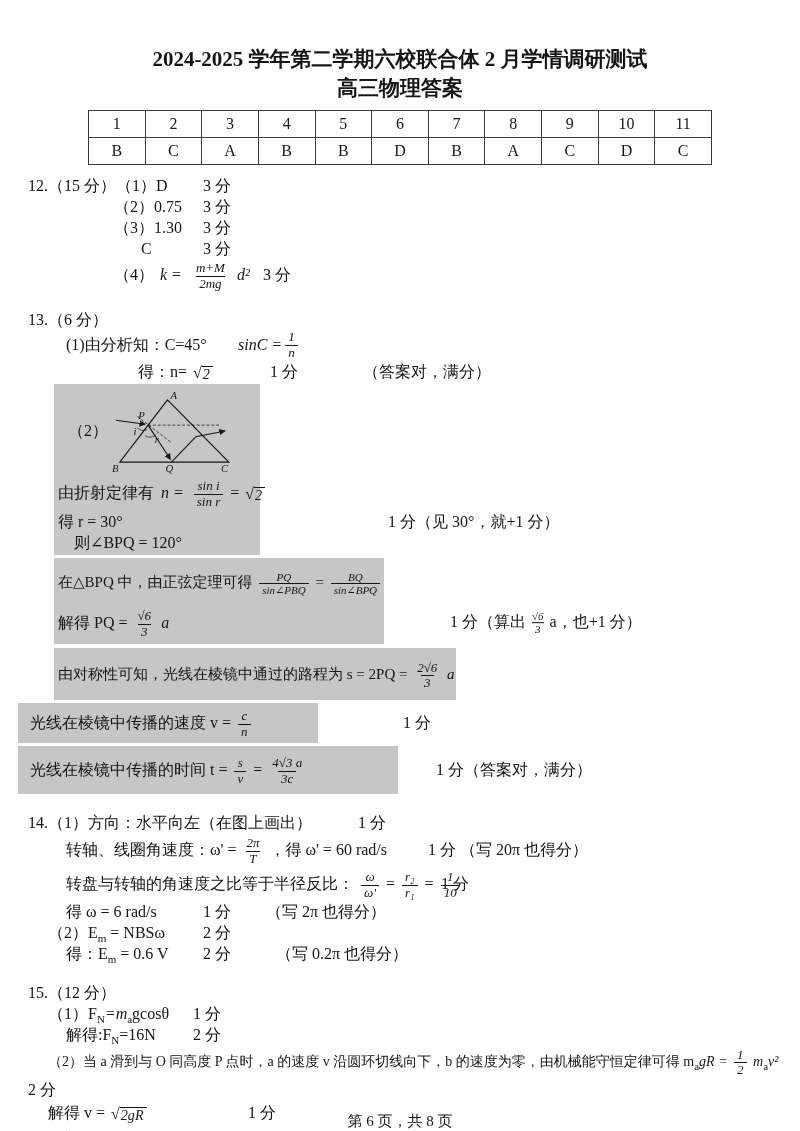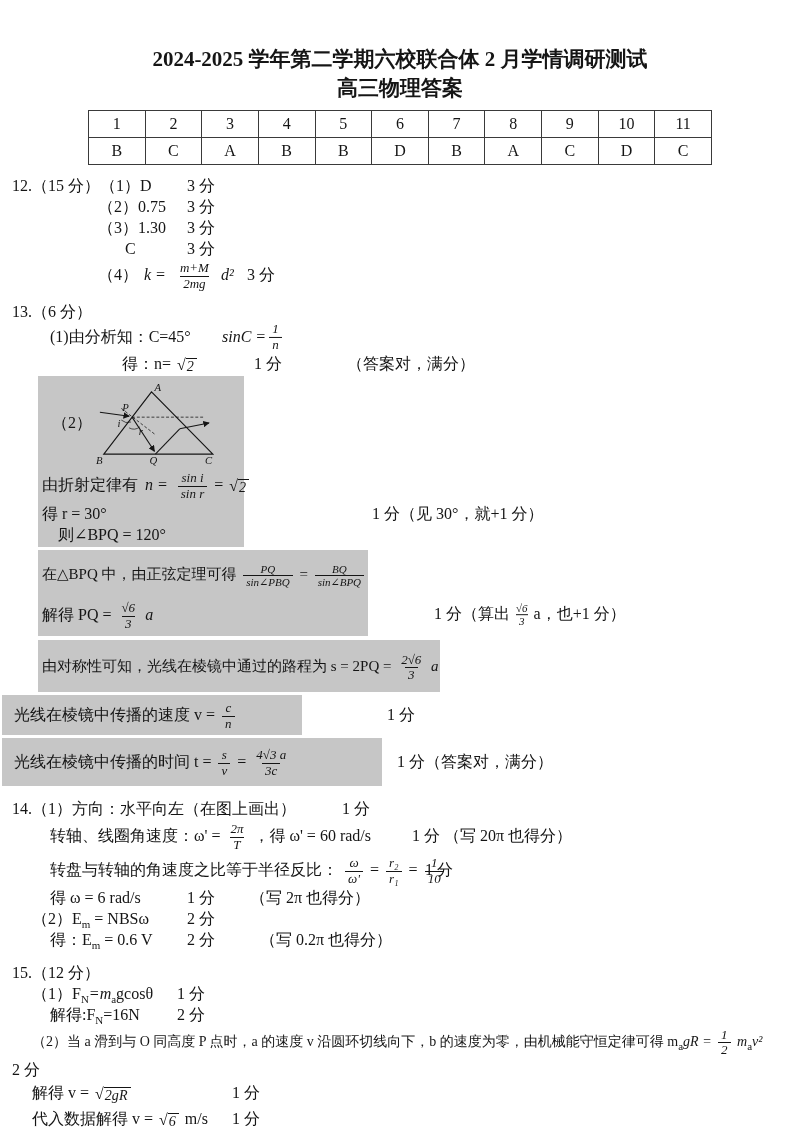--- a/index.html
+++ b/index.html
@@ -9,21 +9,21 @@
     color:#151515; font-family:"Liberation Serif","DejaVu Serif",serif;
     font-size:16px;
   }
   .page { position:relative; width:800px; height:1131px; padding:44px 8px 0 8px; background:#fff; }
   .title1 { text-align:center; font-size:21px; font-weight:bold; line-height:30px; }
   .title2 { text-align:center; font-size:21px; font-weight:bold; line-height:28px; }
 
   .ans-table { border-collapse:collapse; margin:8px auto 0 auto; width:624px; table-layout:fixed; }
   .ans-table td { border:1px solid #3a3a3a; height:27px; text-align:center; font-size:16px; padding:0; }
 
-  section { margin:2px; }
+  section { margin:18px; }
   .q12 { margin-top:10px; } .q13 { margin-top:10px; }
   .q14 { margin-top:12px; } .q15 { margin-top:12px; }
 
   .row { position:relative; white-space:nowrap; }
   .h21{height:21px;line-height:21px} .h24{height:24px;line-height:24px}
   .h26{height:26px;line-height:26px} .h30{height:30px;line-height:30px}
   .h32{height:32px;line-height:32px} .h34{height:34px;line-height:34px}
   .h36{height:36px;line-height:36px} .h38{height:38px;line-height:38px}
   .h40{height:40px;line-height:40px} .h44{height:44px;line-height:44px}
 
@@ -262,21 +262,21 @@
         <span>光线在棱镜中传播的时间 t =</span>
         <span class="frac">
           <span class="num">s</span>
           <span class="den">v</span>
         </span>
         <span>=</span>
         <span class="frac">
           <span class="num">4√3 a</span>
           <span class="den">3c</span>
         </span>
-        <span class="score" style="left:383px">1 分（答案对，满分）</span>
+        <span class="score" style="left:406px">1 分（答案对，满分）</span>
       </div>
     </div>
   </section>
 
   <section class="q14">
     <div class="row h21">
       <span style="padding-left:2px">14.（1）方向：水平向左（在图上画出）</span>
       <span class="score" style="left:332px">1 分</span>
     </div>
     <div class="row h34">
@@ -357,14 +357,15 @@
       <span style="padding-left:22px">代入数据解得 v =</span>
       <span class="sqrt">
           <span class="rsym">√</span>
           <span class="rarg">6</span>
         </span>
       <span>m/s</span>
       <span class="score" style="left:222px">1 分</span>
     </div>
   </section>
 
+  <div class="footer">第 6 页，共 8 页</div>
 
 </div>
 
 </body></html>

